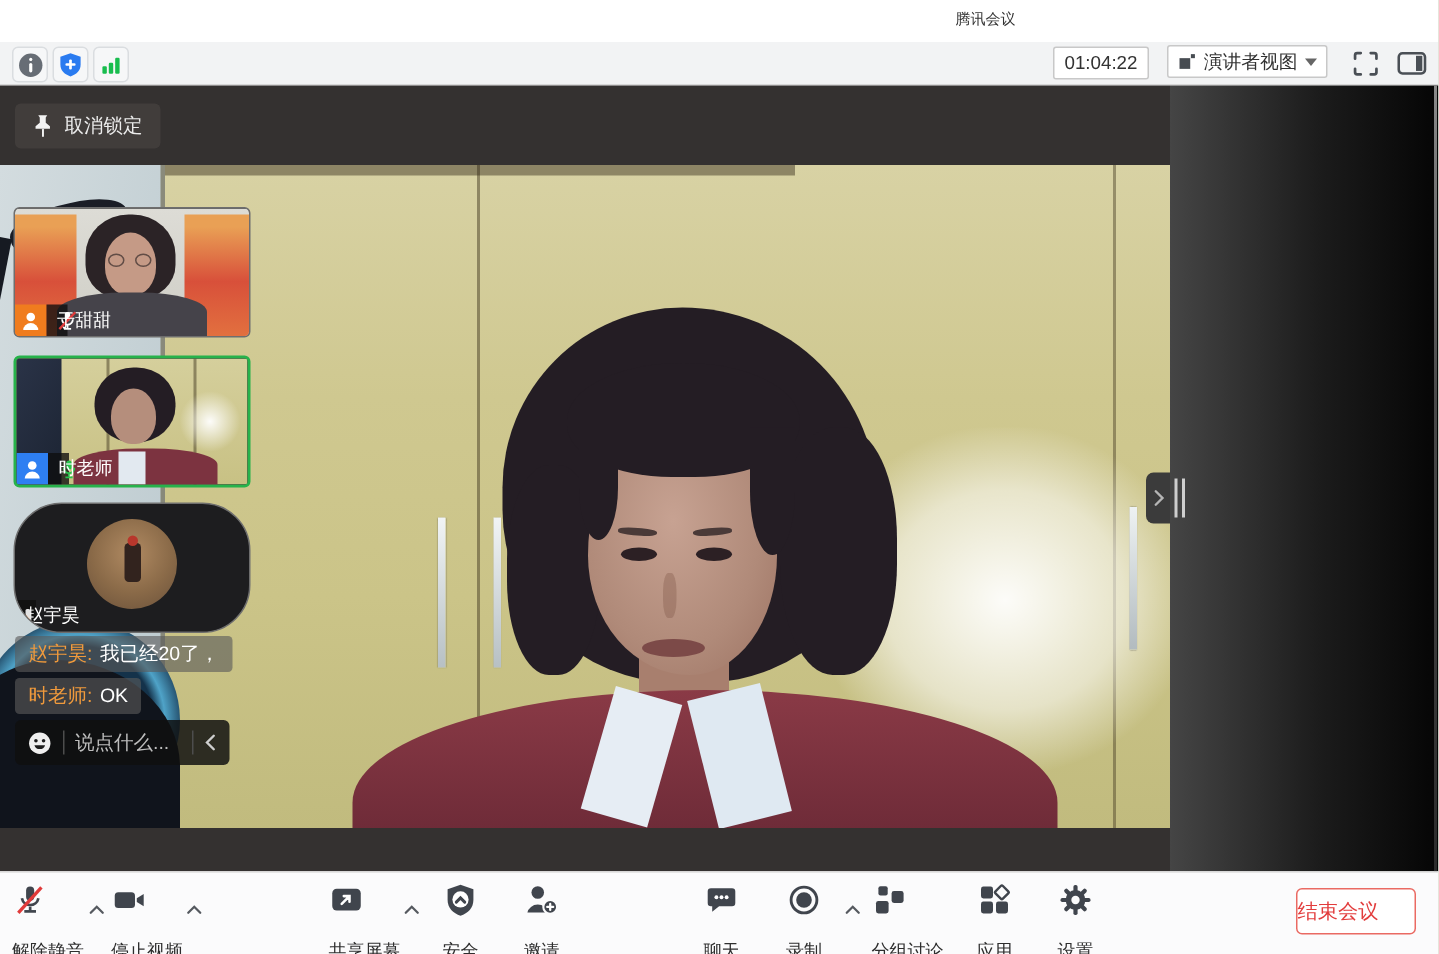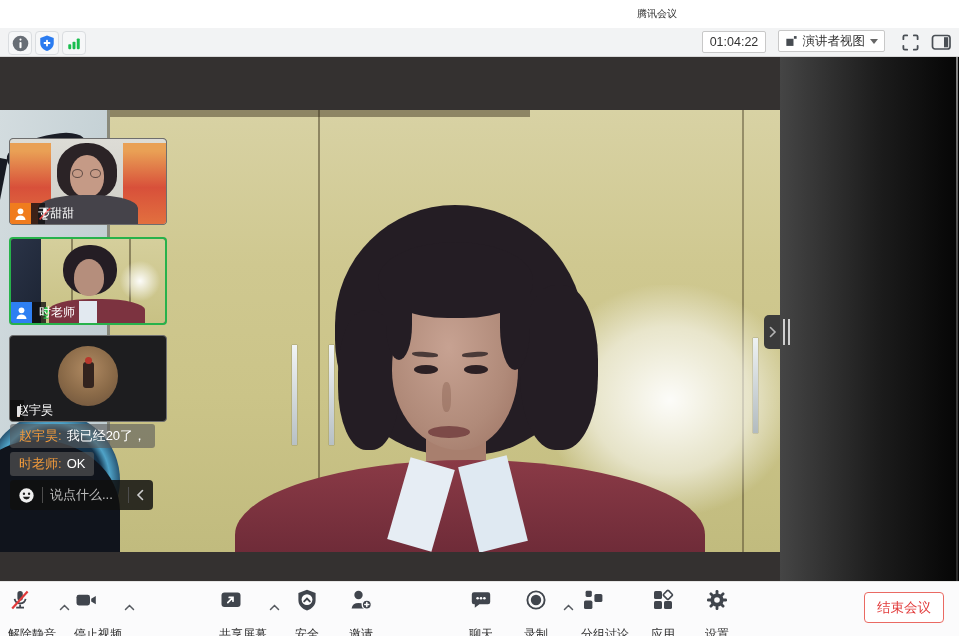--- a/index.html
+++ b/index.html
@@ -52,21 +52,21 @@
   .badge.blue{background:var(--badge_blue,#2e7ff2);}
   .avatar{border-radius:50%;overflow:hidden;}
   .vol-bars{display:flex;align-items:flex-end;gap:2px;height:12px;}
   .vol-bars i{display:block;width:3px;border-radius:1px;}
   
   .bottombar{position:absolute;left:0;top:581px;width:959px;height:55px;background:#fbfbfc;border-top:1px solid #e6e6e6;}
   .bb-item{position:absolute;top:588px;transform:translateX(-50%);display:flex;flex-direction:column;align-items:flex-start;gap:14px;}
   .bb-label{font-size:12px;color:#2e2e2e;white-space:nowrap;}
   .bb-chev{position:absolute;top:597px;}
   .end-btn{position:absolute;left:864px;top:592px;width:80px;height:31px;border:1px solid #ea6a63;border-radius:4px;
-           background:#fff;color:var(--danger_red,#e23c3c);font-size:13.5px;display:flex;align-items:center;justify-content:center;box-sizing:border-box;}
+           background:#fff;color:var(--danger_red,#e23c3c);font-size:13.5px;display:flex;align-items:center;justify-content:flex-start;box-sizing:border-box;}
 </style>
 </head>
 <body>
 
 <div class="app">
 
   <div class="titlebar">
     <span class="app-title">腾讯会议</span>
   </div>
 
@@ -150,20 +150,27 @@
     <div style="left:386px;top:180px;width:26px;height:70px;background:#241d24;border-radius:0 0 50% 50%;"></div>
     <div style="left:500px;top:175px;width:30px;height:85px;background:#241d24;border-radius:0 0 50% 50%;"></div>
     <div style="left:412px;top:242px;width:26px;height:5px;background:#4a3a38;border-radius:40%;transform:rotate(4deg);"></div>
     <div style="left:462px;top:242px;width:26px;height:5px;background:#4a3a38;border-radius:40%;transform:rotate(-4deg);"></div>
     <div style="left:414px;top:255px;width:24px;height:9px;background:#2c2024;border-radius:50%;"></div>
     <div style="left:464px;top:255px;width:24px;height:9px;background:#2c2024;border-radius:50%;"></div>
     <div style="left:442px;top:272px;width:9px;height:30px;background:rgba(120,80,65,.32);border-radius:40%;"></div>
     <div style="left:428px;top:316px;width:42px;height:12px;background:#7c4a48;border-radius:50%;"></div>
   </div>
 
+  <div class="pin-btn">
+    <svg width="13" height="16" viewBox="0 0 13 16">
+      <path d="M3.5 0.8 h6 l-1 1.6 v3.4 l2.8 2.4 v1.6 H1.7 v-1.6 l2.8 -2.4 v-3.4 z" fill="#f2f2f2"></path>
+      <rect x="6" y="9.8" width="1.3" height="5.5" rx="0.6" fill="#f2f2f2"></rect>
+    </svg>
+    <span>取消锁定</span>
+  </div>
 
   <div class="chat-msg" style="top:424px;">
     <span class="author">赵宇昊:</span><span>我已经20了，</span>
   </div>
   <div class="chat-msg" style="top:452px;">
     <span class="author">时老师:</span><span>OK</span>
   </div>
   <div class="chat-input">
     <svg width="17" height="17" viewBox="0 0 20 20">
       <circle cx="10" cy="10" r="8.4" fill="#efefef"></circle>
@@ -244,21 +251,21 @@
       <svg width="14" height="14" viewBox="0 0 14 14">
         <rect x="5.2" y="1" width="3.6" height="6.2" rx="1.8" fill="var(--mic_green,#27c24c)"></rect>
         <path d="M3.4 5.8 a3.6 3.6 0 0 0 7.2 0" fill="none" stroke="var(--mic_green,#27c24c)" stroke-width="1.2"></path>
         <line x1="7" y1="9.6" x2="7" y2="11.6" stroke="var(--mic_green,#27c24c)" stroke-width="1.2"></line>
         <line x1="4.6" y1="12.2" x2="9.4" y2="12.2" stroke="var(--mic_green,#27c24c)" stroke-width="1.2"></line>
       </svg>
       <span>时老师</span>
     </div>
   </div>
 
-  <div class="tile" style="top:335px;height:87px;">
+  <div class="tile" style="top:335px;height:87px;border-radius:32px;">
     <div class="avatar" style="left:48px;top:10px;width:60px;height:60px;background:radial-gradient(circle at 50% 38%,#b08a62 0%,#8a6a48 55%,#69503a 100%);">
       <div style="left:25px;top:16px;width:11px;height:26px;background:#32231e;border-radius:3px;"></div>
       <div style="left:27px;top:11px;width:7px;height:7px;background:#b8372c;border-radius:50%;"></div>
     </div>
     <div class="tile-label">
       <span>赵宇昊</span>
       <span class="vol-bars">
         <i style="height:5px;background:var(--badge_orange,#f07c1e);"></i>
         <i style="height:8px;background:var(--badge_orange,#f07c1e);"></i>
         <i style="height:11px;background:#e2e2e2;"></i>

